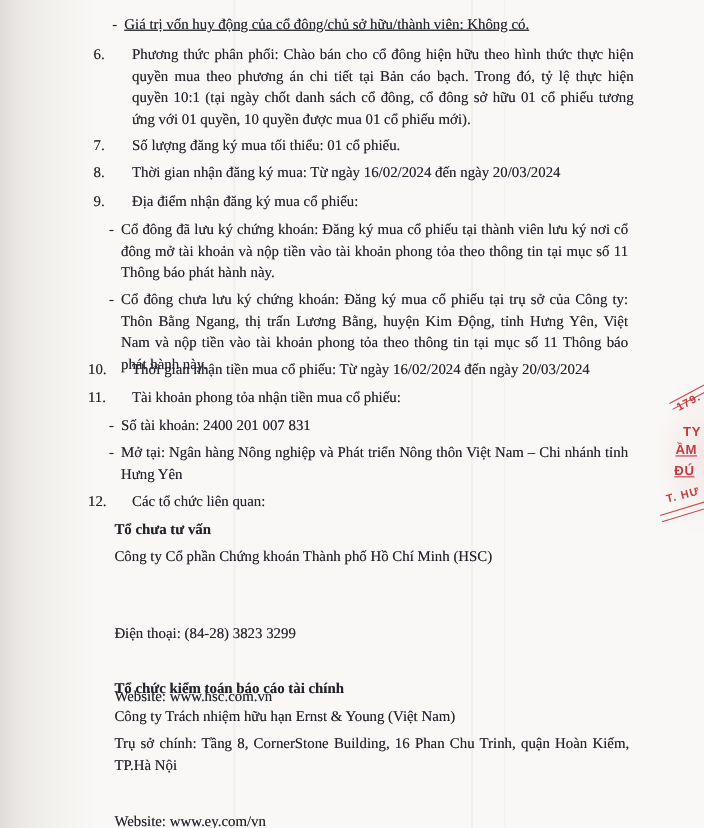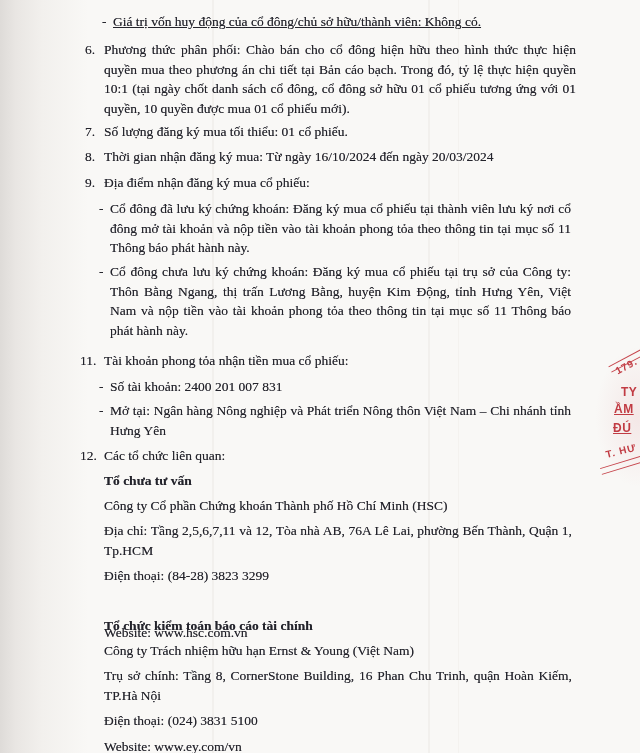--- a/index.html
+++ b/index.html
@@ -19,21 +19,21 @@
   .streak{position:absolute;top:0;bottom:0;width:2px;background:rgba(150,135,125,0.07);pointer-events:none;}
   .streak.s1{left:212px;}
   .streak.s2{left:428px;}
   .streak.s3{left:458px;width:1px;background:rgba(150,135,125,0.05);}
   
   .blk{position:absolute;line-height:19.5px;font-size:13.5px;
        text-shadow:0 0 0.5px rgba(35,35,43,0.55);}
   .num-blk{left:80px;width:496px;}
   .num-label{position:absolute;left:5px;top:0;}
   .num-label.d2{left:0;}
-  .num-blk .body{display:block;margin-left:24px;}
+  .num-blk .body{display:block;margin-left:40px;}
   .dash-blk{left:99px;width:472px;}
   .marker{position:absolute;left:0;top:0;}
   .dash-blk .body{display:block;margin-left:11px;}
   .intro-blk{left:102px;width:500px;}
   .intro-blk .body{display:block;margin-left:11px;text-decoration:underline;}
   .org-blk{left:104px;width:468px;}
   .just{text-align:justify;}
   .bold{font-weight:bold;}
   
   .stamp{position:absolute;left:0;top:0;width:0;height:0;}
@@ -74,38 +74,42 @@
     <span class="body just">Phương thức phân phối: Chào bán cho cổ đông hiện hữu theo hình thức thực hiện quyền mua theo phương án chi tiết tại Bản cáo bạch. Trong đó, tỷ lệ thực hiện quyền 10:1 (tại ngày chốt danh sách cổ đông, cổ đông sở hữu 01 cổ phiếu tương ứng với 01 quyền, 10 quyền được mua 01 cổ phiếu mới).</span>
   </div>
 
   <div class="blk num-blk" style="top:122px">
     <span class="num-label">7.</span>
     <span class="body">Số lượng đăng ký mua tối thiểu: 01 cổ phiếu.</span>
   </div>
 
   <div class="blk num-blk" style="top:147px">
     <span class="num-label">8.</span>
-    <span class="body">Thời gian nhận đăng ký mua: Từ ngày 16/10/2024 đến ngày 20/03/2024</span>
+    <span class="body">Thời gian nhận đăng ký mua: Từ ngày 16/02/2024 đến ngày 20/03/2024</span>
   </div>
 
   <div class="blk num-blk" style="top:173px">
     <span class="num-label">9.</span>
     <span class="body">Địa điểm nhận đăng ký mua cổ phiếu:</span>
   </div>
 
   <div class="blk dash-blk" style="top:199px">
     <span class="marker">-</span>
     <span class="body just">Cổ đông đã lưu ký chứng khoán: Đăng ký mua cổ phiếu tại thành viên lưu ký nơi cổ đông mở tài khoản và nộp tiền vào tài khoản phong tỏa theo thông tin tại mục số 11 Thông báo phát hành này.</span>
   </div>
 
   <div class="blk dash-blk" style="top:262px">
     <span class="marker">-</span>
     <span class="body just">Cổ đông chưa lưu ký chứng khoán: Đăng ký mua cổ phiếu tại trụ sở của Công ty: Thôn Bằng Ngang, thị trấn Lương Bằng, huyện Kim Động, tỉnh Hưng Yên, Việt Nam và nộp tiền vào tài khoản phong tỏa theo thông tin tại mục số 11 Thông báo phát hành này.</span>
   </div>
 
+  <div class="blk num-blk" style="top:326px">
+    <span class="num-label d2">10.</span>
+    <span class="body">Thời gian nhận tiền mua cổ phiếu: Từ ngày 16/02/2024 đến ngày 20/03/2024</span>
+  </div>
 
   <div class="blk num-blk" style="top:351px">
     <span class="num-label d2">11.</span>
     <span class="body">Tài khoản phong tỏa nhận tiền mua cổ phiếu:</span>
   </div>
 
   <div class="blk dash-blk" style="top:377px">
     <span class="marker">-</span>
     <span class="body">Số tài khoản: 2400 201 007 831</span>
   </div>
@@ -115,28 +119,26 @@
     <span class="body just">Mở tại: Ngân hàng Nông nghiệp và Phát triển Nông thôn Việt Nam – Chi nhánh tỉnh Hưng Yên</span>
   </div>
 
   <div class="blk num-blk" style="top:446px">
     <span class="num-label d2">12.</span>
     <span class="body">Các tổ chức liên quan:</span>
   </div>
 
   <div class="blk org-blk bold" style="top:471px">Tổ chưa tư vấn</div>
   <div class="blk org-blk" style="top:496px">Công ty Cổ phần Chứng khoán Thành phố Hồ Chí Minh (HSC)</div>
-  <div class="blk org-blk just" style="top:521px">Địa chỉ: Tầng 2,5,6,7,11 và 12, Tòa nhà AB, 76A Lê Lai, phường Bến Thành, Quận 1, Tp.HCM</div>
   <div class="blk org-blk" style="top:566px">Điện thoại: (84-28) 3823 3299</div>
   <div class="blk org-blk" style="top:623px">Website: www.hsc.com.vn</div>
 
   <div class="blk org-blk bold" style="top:616px">Tổ chức kiểm toán báo cáo tài chính</div>
   <div class="blk org-blk" style="top:641px">Công ty Trách nhiệm hữu hạn Ernst &amp; Young (Việt Nam)</div>
   <div class="blk org-blk just" style="top:666px">Trụ sở chính: Tầng 8, CornerStone Building, 16 Phan Chu Trinh, quận Hoàn Kiếm, TP.Hà Nội</div>
-  <div class="blk org-blk" style="top:711px">Điện thoại: (024) 3831 5100</div>
   <div class="blk org-blk" style="top:737px">Website: www.ey.com/vn</div>
 
   <div class="stamp">
     <div class="stamp-haze"></div>
     <div class="arc arc-top"></div>
     <div class="stamp-txt stamp-arc-txt st-top">179.</div>
     <div class="stamp-txt stamp-center st-l1">TY</div>
     <div class="stamp-txt stamp-center st-l2">ẦM</div>
     <div class="stamp-txt stamp-center st-l3">ĐÚ</div>
     <div class="stamp-txt stamp-arc-txt st-bottom">T. HƯ</div>

